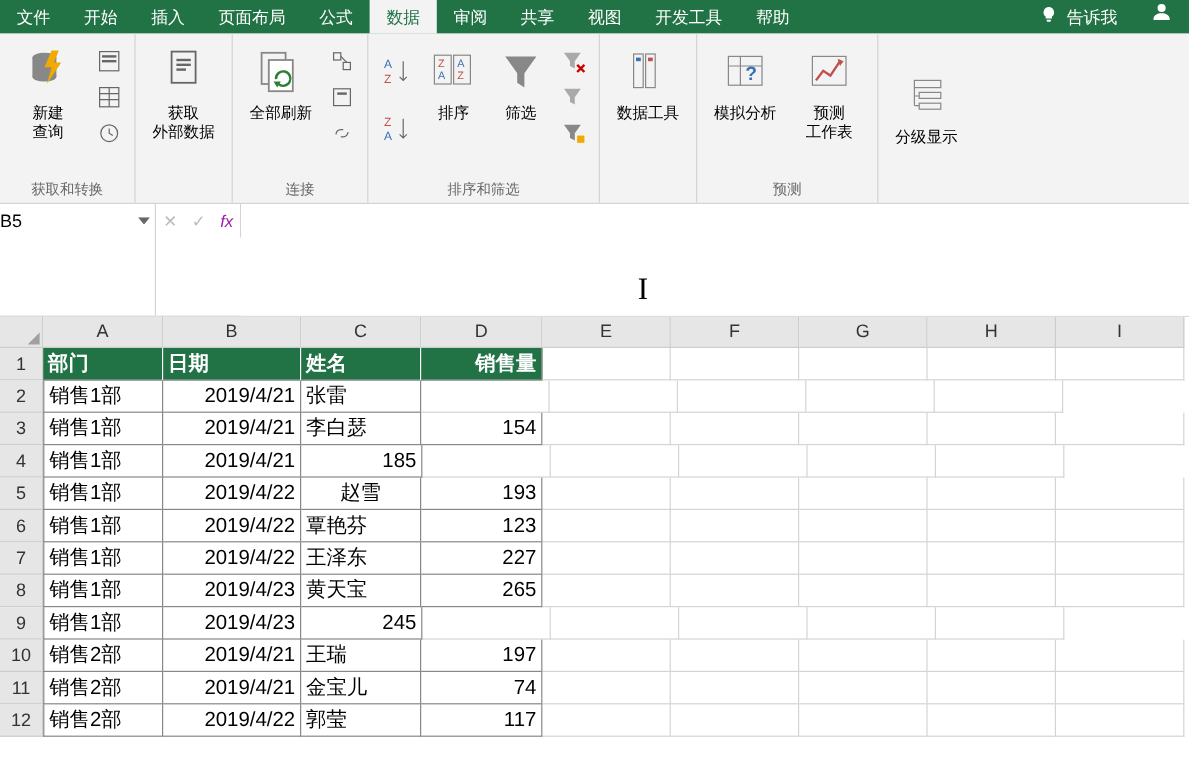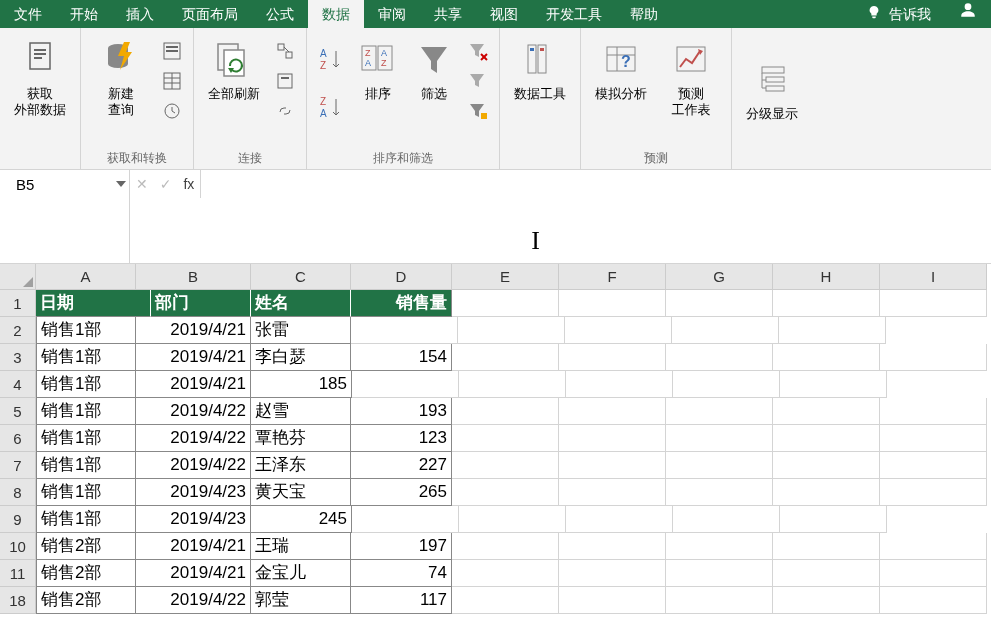--- a/index.html
+++ b/index.html
@@ -19,24 +19,24 @@
 .ribbon-group-label { font-size: 12px; color: #666; height: 18px; line-height: 18px; }
 .big-btn { display: flex; flex-direction: column; align-items: center; justify-content: flex-start; width: 64px; padding: 4px 2px; cursor: pointer; }
 .big-btn .icon { height: 44px; display: flex; align-items: center; justify-content: center; }
 .big-btn .label { font-size: 13px; text-align: center; line-height: 16px; margin-top: 4px; }
 .small-col { display: flex; flex-direction: column; gap: 4px; padding-top: 4px; }
 .small-btn { width: 26px; height: 26px; display: flex; align-items: center; justify-content: center; cursor: pointer; }
 
 
 .formula-bar { height: 94px; border-bottom: 1px solid #d4d4d4; display: flex; }
 .name-box-wrap { width: 130px; border-right: 1px solid #d4d4d4; display: flex; align-items: flex-start; }
-.name-box { width: 100%; height: 28px; border: none; padding: 0 16px; font-size: 15px; outline: none; background: #fff; }
+.name-box { width: 100%; height: 28px; border: none; padding: 0 0; font-size: 15px; outline: none; background: #fff; }
 .name-box-dd { width: 20px; height: 28px; display: flex; align-items: center; justify-content: center; color: #666; }
 .fx-btns { display: flex; align-items: flex-start; height: 28px; padding: 0 6px; gap: 12px; border-right: 1px solid #d4d4d4; }
-.fx-btn { height: 28px; line-height: 28px; color: #404040; cursor: pointer; }
+.fx-btn { height: 28px; line-height: 28px; color: #a21caf; font-style: italic; cursor: pointer; }
 .formula-input { flex: 1; border: none; outline: none; padding: 4px 8px; font-size: 15px; }
 
 
 .grid-wrap { position: relative; }
 .corner-cell { position: absolute; left: 0; top: 0; width: 36px; height: 26px; background: #e6e6e6; border-right: 1px solid #ccc; border-bottom: 1px solid #ccc; }
 .corner-cell::after { content: ""; position: absolute; right: 2px; bottom: 2px; border-style: solid; border-width: 0 0 10px 10px; border-color: transparent transparent #a0a0a0 transparent; }
 .col-headers { position: absolute; left: 36px; top: 0; height: 26px; display: flex; }
 .col-header { background: #e6e6e6; border-right: 1px solid #ccc; border-bottom: 1px solid #ccc; text-align: center; line-height: 26px; font-size: 15px; color: #333; }
 .row-headers { position: absolute; left: 0; top: 26px; width: 36px; }
 .row-header { height: 27px; background: #e6e6e6; border-right: 1px solid #ccc; border-bottom: 1px solid #ccc; text-align: center; line-height: 27px; font-size: 15px; color: #333; }
@@ -81,73 +81,73 @@
     </div>
   </div>
 </div>
 
 <div class="ribbon">
 
   <div class="ribbon-group">
     <div class="ribbon-group-content">
       <div class="big-btn">
         <div class="icon">
+          <svg width="34" height="40">
+              <ellipse cx="14" cy="8" rx="10" ry="4" fill="#888"></ellipse>
+              <rect x="4" y="8" width="20" height="16" fill="#888"></rect>
+              <ellipse cx="14" cy="24" rx="10" ry="4" fill="#888"></ellipse>
+              <polygon points="20,2 14,16 20,16 16,30 28,12 22,12 26,2" fill="#f2a900"></polygon>
+            </svg>
+        </div>
+        <div class="label" style="white-space: pre-line;">新建
+查询</div>
+      </div>
+      <div class="small-col">
+        <div class="small-btn">
+            <svg width="18" height="18">
+              <rect x="1" y="1" width="16" height="16" fill="none" stroke="#666"></rect>
+              <rect x="3" y="4" width="12" height="2" fill="#666"></rect>
+              <rect x="3" y="8" width="12" height="2" fill="#666"></rect>
+            </svg>
+          </div>
+        <div class="small-btn">
+            <svg width="18" height="18">
+              <rect x="1" y="1" width="16" height="16" fill="none" stroke="#666"></rect>
+              <line x1="1" y1="6" x2="17" y2="6" stroke="#666"></line>
+              <line x1="1" y1="11" x2="17" y2="11" stroke="#666"></line>
+              <line x1="9" y1="1" x2="9" y2="17" stroke="#666"></line>
+            </svg>
+          </div>
+        <div class="small-btn">
+            <svg width="18" height="18">
+              <circle cx="9" cy="9" r="7" fill="none" stroke="#666"></circle>
+              <path d="M9 5v4l3 2" stroke="#666" fill="none"></path>
+            </svg>
+          </div>
+      </div>
+    </div>
+    <div class="ribbon-group-label">获取和转换</div>
+  </div>
+
+  <div class="ribbon-group">
+    <div class="ribbon-group-content">
+      <div class="big-btn">
+        <div class="icon">
           <svg width="32" height="38">
               <rect x="6" y="2" width="20" height="26" fill="none" stroke="#666" stroke-width="1.5"></rect>
               <rect x="10" y="8" width="12" height="2" fill="#666"></rect>
               <rect x="10" y="12" width="12" height="2" fill="#666"></rect>
               <rect x="10" y="16" width="8" height="2" fill="#666"></rect>
             </svg>
         </div>
         <div class="label" style="white-space: pre-line;">获取
 外部数据</div>
       </div>
     </div>
     <div class="ribbon-group-label"></div>
-  </div>
-
-  <div class="ribbon-group">
-    <div class="ribbon-group-content">
-      <div class="big-btn">
-        <div class="icon">
-          <svg width="34" height="40">
-              <ellipse cx="14" cy="8" rx="10" ry="4" fill="#888"></ellipse>
-              <rect x="4" y="8" width="20" height="16" fill="#888"></rect>
-              <ellipse cx="14" cy="24" rx="10" ry="4" fill="#888"></ellipse>
-              <polygon points="20,2 14,16 20,16 16,30 28,12 22,12 26,2" fill="#f2a900"></polygon>
-            </svg>
-        </div>
-        <div class="label" style="white-space: pre-line;">新建
-查询</div>
-      </div>
-      <div class="small-col">
-        <div class="small-btn">
-            <svg width="18" height="18">
-              <rect x="1" y="1" width="16" height="16" fill="none" stroke="#666"></rect>
-              <rect x="3" y="4" width="12" height="2" fill="#666"></rect>
-              <rect x="3" y="8" width="12" height="2" fill="#666"></rect>
-            </svg>
-          </div>
-        <div class="small-btn">
-            <svg width="18" height="18">
-              <rect x="1" y="1" width="16" height="16" fill="none" stroke="#666"></rect>
-              <line x1="1" y1="6" x2="17" y2="6" stroke="#666"></line>
-              <line x1="1" y1="11" x2="17" y2="11" stroke="#666"></line>
-              <line x1="9" y1="1" x2="9" y2="17" stroke="#666"></line>
-            </svg>
-          </div>
-        <div class="small-btn">
-            <svg width="18" height="18">
-              <circle cx="9" cy="9" r="7" fill="none" stroke="#666"></circle>
-              <path d="M9 5v4l3 2" stroke="#666" fill="none"></path>
-            </svg>
-          </div>
-      </div>
-    </div>
-    <div class="ribbon-group-label">获取和转换</div>
   </div>
 
   <div class="ribbon-group">
     <div class="ribbon-group-content">
       <div class="big-btn">
         <div class="icon">
           <svg width="36" height="40">
               <rect x="2" y="4" width="20" height="26" fill="none" stroke="#888" stroke-width="1.5"></rect>
               <rect x="8" y="10" width="20" height="26" fill="#fff" stroke="#888" stroke-width="1.5"></rect>
               <path d="M14 26 a6 6 0 1 1 2 4" fill="none" stroke="#2e7d32" stroke-width="2"></path>
@@ -347,26 +347,26 @@
       <div class="row-header">2</div>
       <div class="row-header">3</div>
       <div class="row-header">4</div>
       <div class="row-header">5</div>
       <div class="row-header">6</div>
       <div class="row-header">7</div>
       <div class="row-header">8</div>
       <div class="row-header">9</div>
       <div class="row-header">10</div>
       <div class="row-header">11</div>
-      <div class="row-header">18</div>
+      <div class="row-header">12</div>
     </div>
     <div class="cells">
       <div class="row">
+        <div class="cell header-cell" style="width: 100px;">部门</div>
         <div class="cell header-cell" style="width: 115px;">日期</div>
-        <div class="cell header-cell" style="width: 100px;">部门</div>
         <div class="cell header-cell" style="width: 100px;">姓名</div>
         <div class="cell header-cell num" style="width: 101px; border-right: 1px solid rgb(136, 136, 136);">销售量</div>
         <div class="cell" style="width: 107px;"></div>
         <div class="cell" style="width: 107px;"></div>
         <div class="cell" style="width: 107px;"></div>
         <div class="cell" style="width: 107px;"></div>
         <div class="cell" style="width: 107px;"></div>
       </div>
       <div class="row">
         <div class="cell data-border" style="width: 100px; border-left: 1px solid rgb(136, 136, 136);">销售1部</div>
@@ -395,21 +395,21 @@
         <div class="cell data-border num" style="width: 101px;">185</div>
         <div class="cell" style="width: 107px;"></div>
         <div class="cell" style="width: 107px;"></div>
         <div class="cell" style="width: 107px;"></div>
         <div class="cell" style="width: 107px;"></div>
         <div class="cell" style="width: 107px;"></div>
       </div>
       <div class="row">
         <div class="cell data-border" style="width: 100px; border-left: 1px solid rgb(136, 136, 136);">销售1部</div>
         <div class="cell data-border date" style="width: 115px;">2019/4/22</div>
-        <div class="cell data-border" style="width: 100px;">赵雪</div>
+        <div class="cell data-border" style="width: 100px; text-align: center;">赵雪</div>
         <div class="cell data-border num" style="width: 101px;">193</div>
         <div class="cell" style="width: 107px;"></div>
         <div class="cell" style="width: 107px;"></div>
         <div class="cell" style="width: 107px;"></div>
         <div class="cell" style="width: 107px;"></div>
         <div class="cell" style="width: 107px;"></div>
       </div>
       <div class="row">
         <div class="cell data-border" style="width: 100px; border-left: 1px solid rgb(136, 136, 136);">销售1部</div>
         <div class="cell data-border date" style="width: 115px;">2019/4/22</div>

